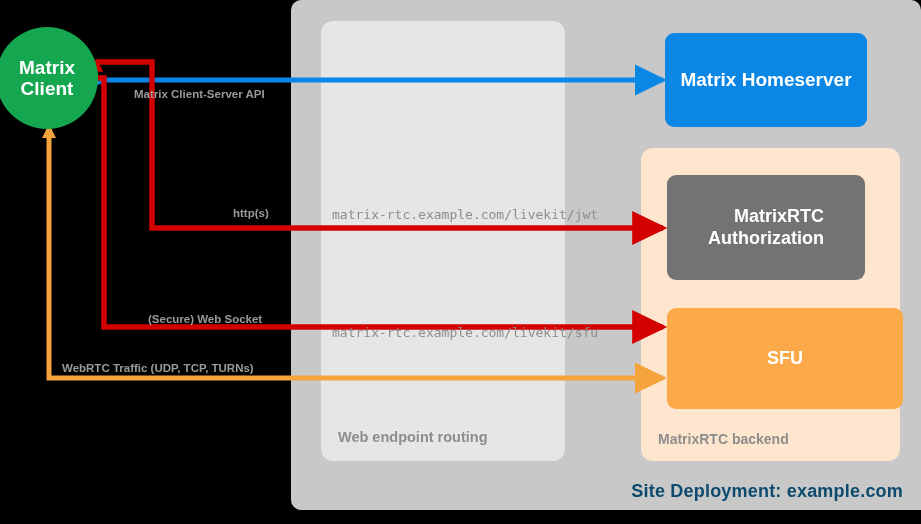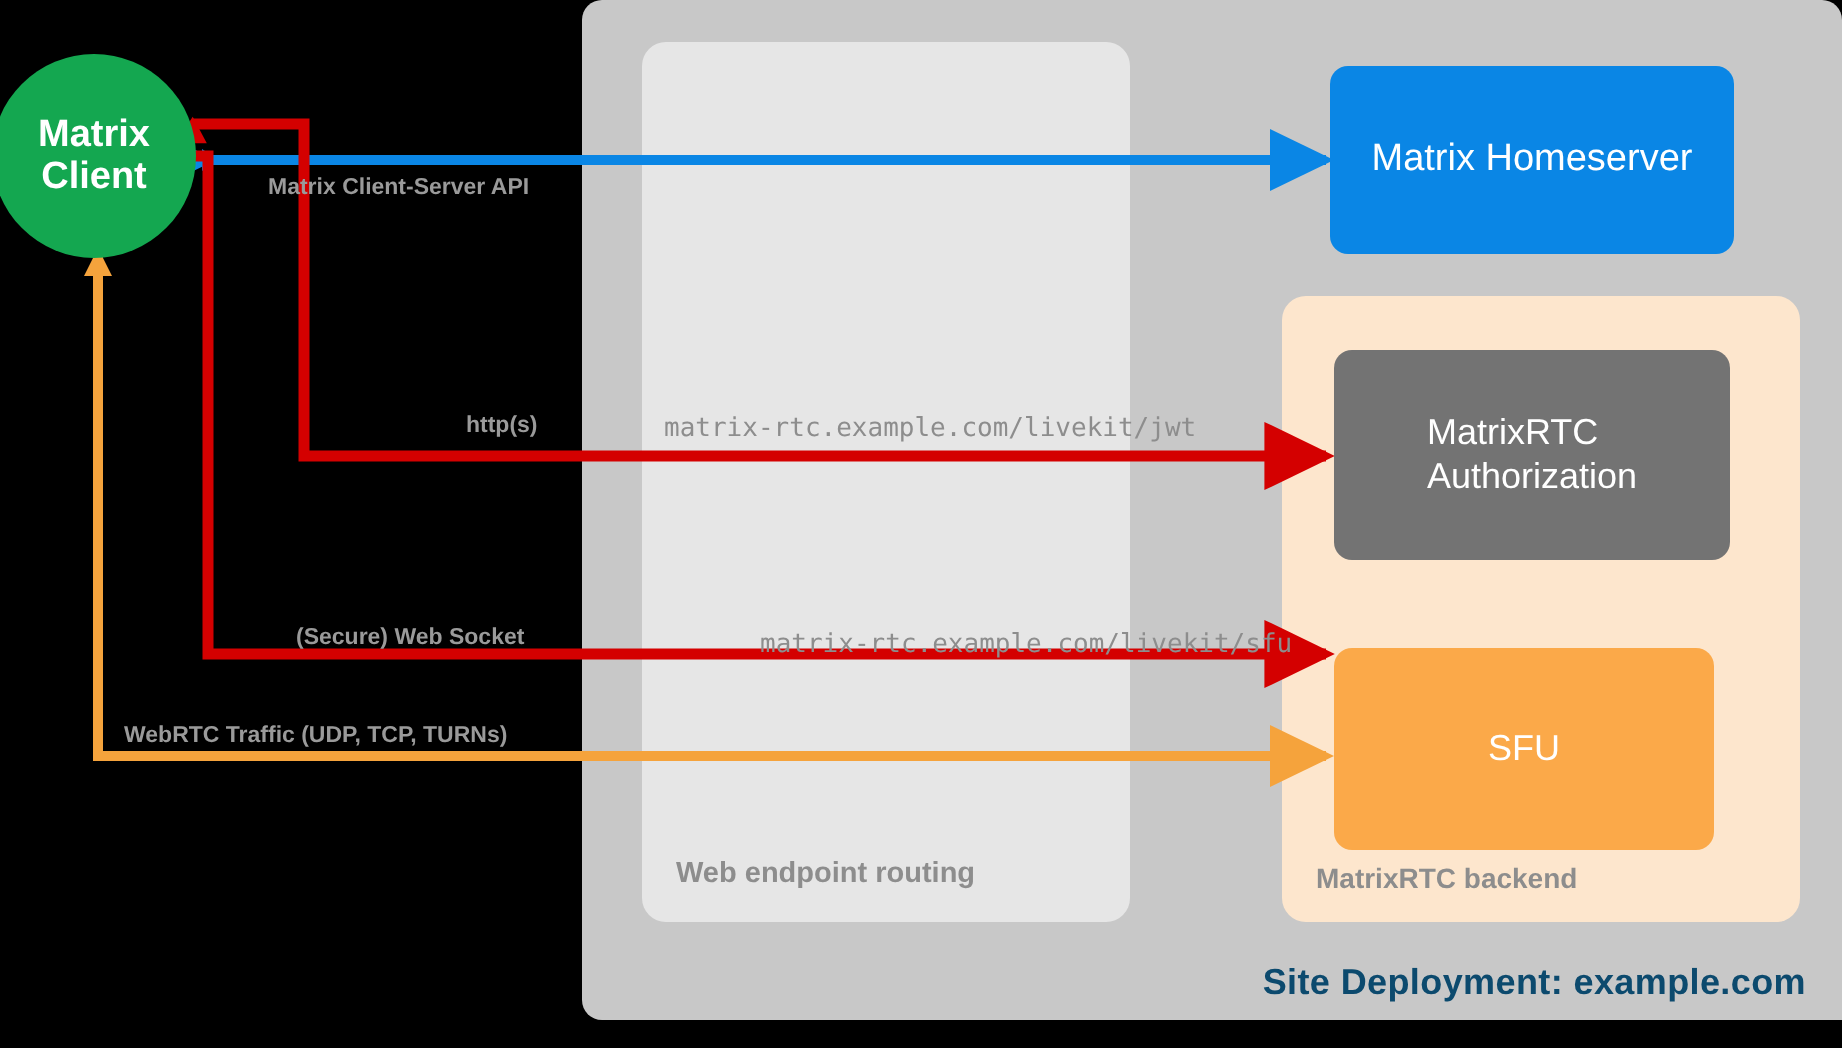--- a/index.html
+++ b/index.html
@@ -33,40 +33,40 @@
   }
 
   
   .client-circle{
     position:absolute;left:-4px;top:27px;width:102px;height:102px;border-radius:50%;
     background:#14a750;display:flex;flex-direction:column;align-items:center;justify-content:center;
     color:#fff;font-weight:bold;font-size:19px;line-height:1.12;text-align:center;
   }
   .box{
     position:absolute;border-radius:9px;display:flex;align-items:center;justify-content:center;
-    color:#fff;font-weight:normal;text-align:left;line-height:1.18;
+    color:#fff;font-weight:bold;text-align:right;line-height:1.18;
   }
   .box-homeserver{left:665px;top:33px;width:202px;height:94px;background:#0a86e5;font-size:19px;}
   .box-auth{left:667px;top:175px;width:198px;height:105px;background:#737373;font-size:18px;}
-  .box-sfu{left:667px;top:308px;width:190px;height:101px;background:#fba949;font-size:18px;margin-top:16px;}
+  .box-sfu{left:667px;top:308px;width:236px;height:101px;background:#fba949;font-size:18px;}
 
   
   #wires{position:absolute;left:0;top:0;width:921px;height:524px;pointer-events:none;}
 
   
   .elabel{position:absolute;white-space:nowrap;font-size:11.5px;font-weight:bold;color:#9a9a9a;}
   .dlabel{position:absolute;white-space:nowrap;font-size:13px;color:#8d8d8d;
     font-family:"DejaVu Sans Mono","Liberation Mono",monospace;}
   .l-csapi{left:134px;top:60px;margin-top:28px;}
   .l-https{left:233px;top:207px;}
   .l-ws{left:148px;top:313px;}
   .l-webrtc{left:62px;top:362px;}
   .d-matrix{left:332px;top:61px;}
   .d-jwt{left:332px;top:207px;}
-  .d-sfu{left:332px;top:315px;margin-left:48px;}
+  .d-sfu{left:332px;top:325px;}
 </style>
 </head>
 <body>
 
 <div id="stage">
 
   <div class="outer-site">
     <div class="site-label">Site Deployment: example.com</div>
   </div>
 

